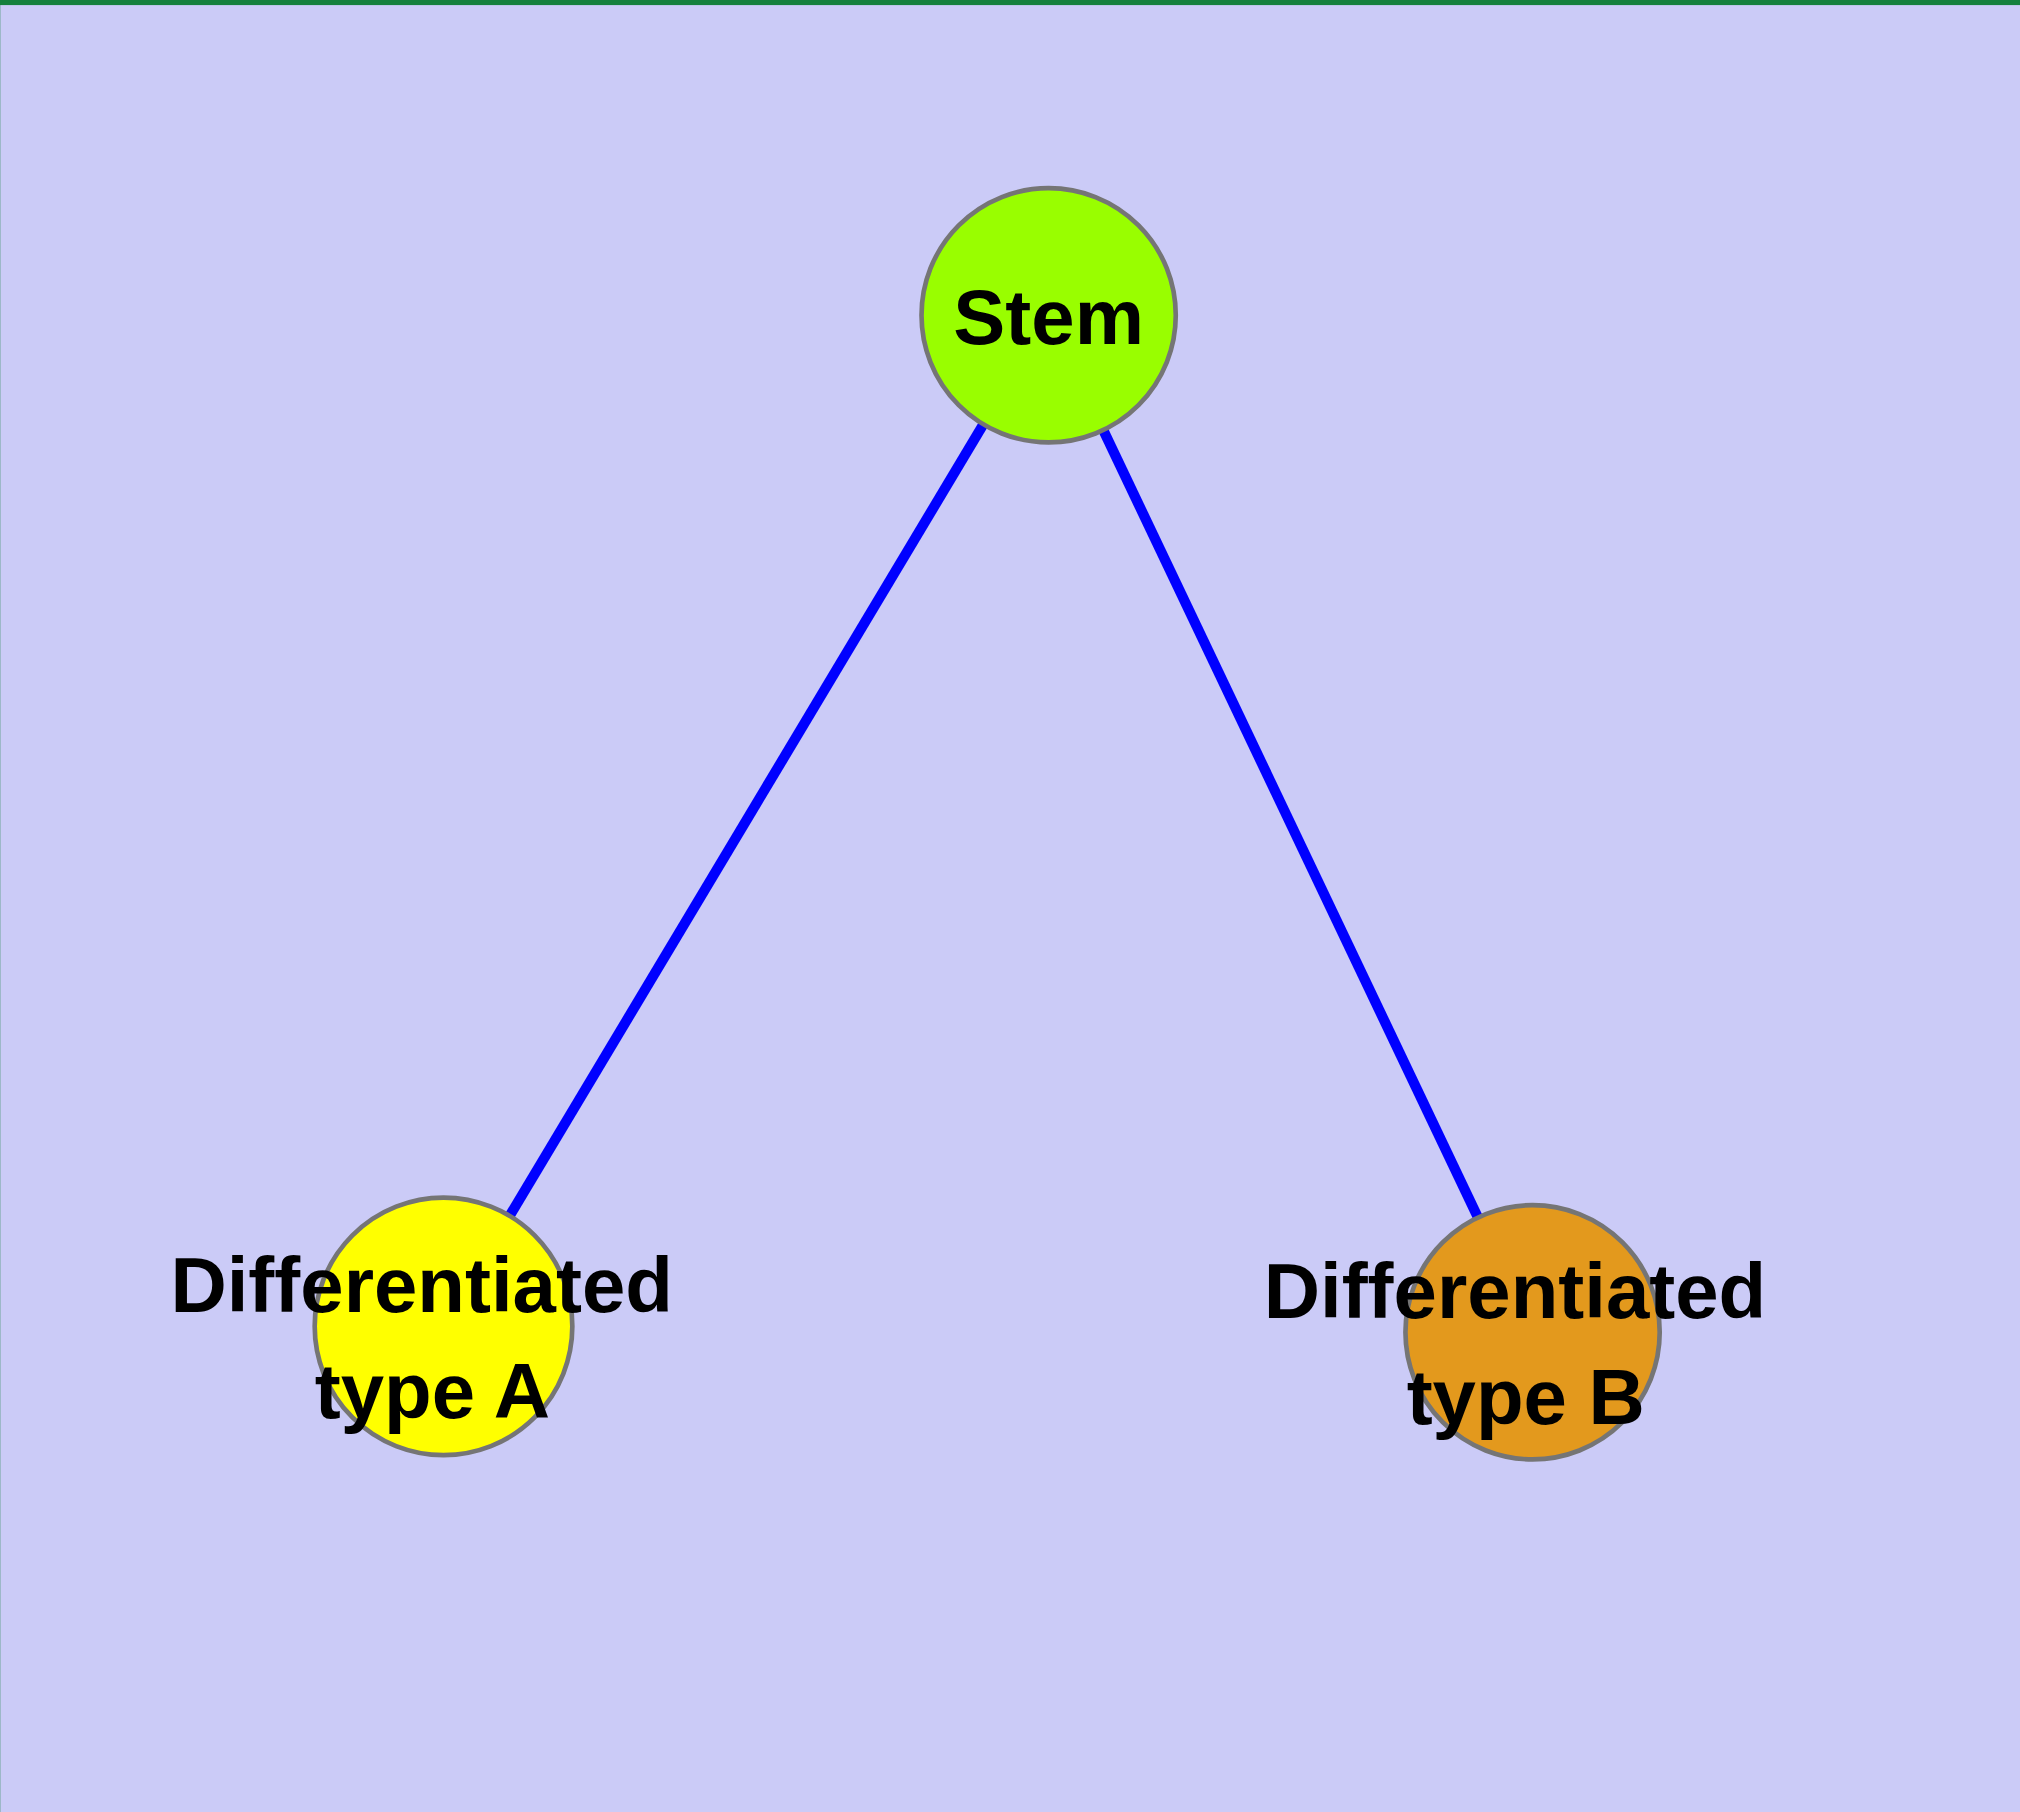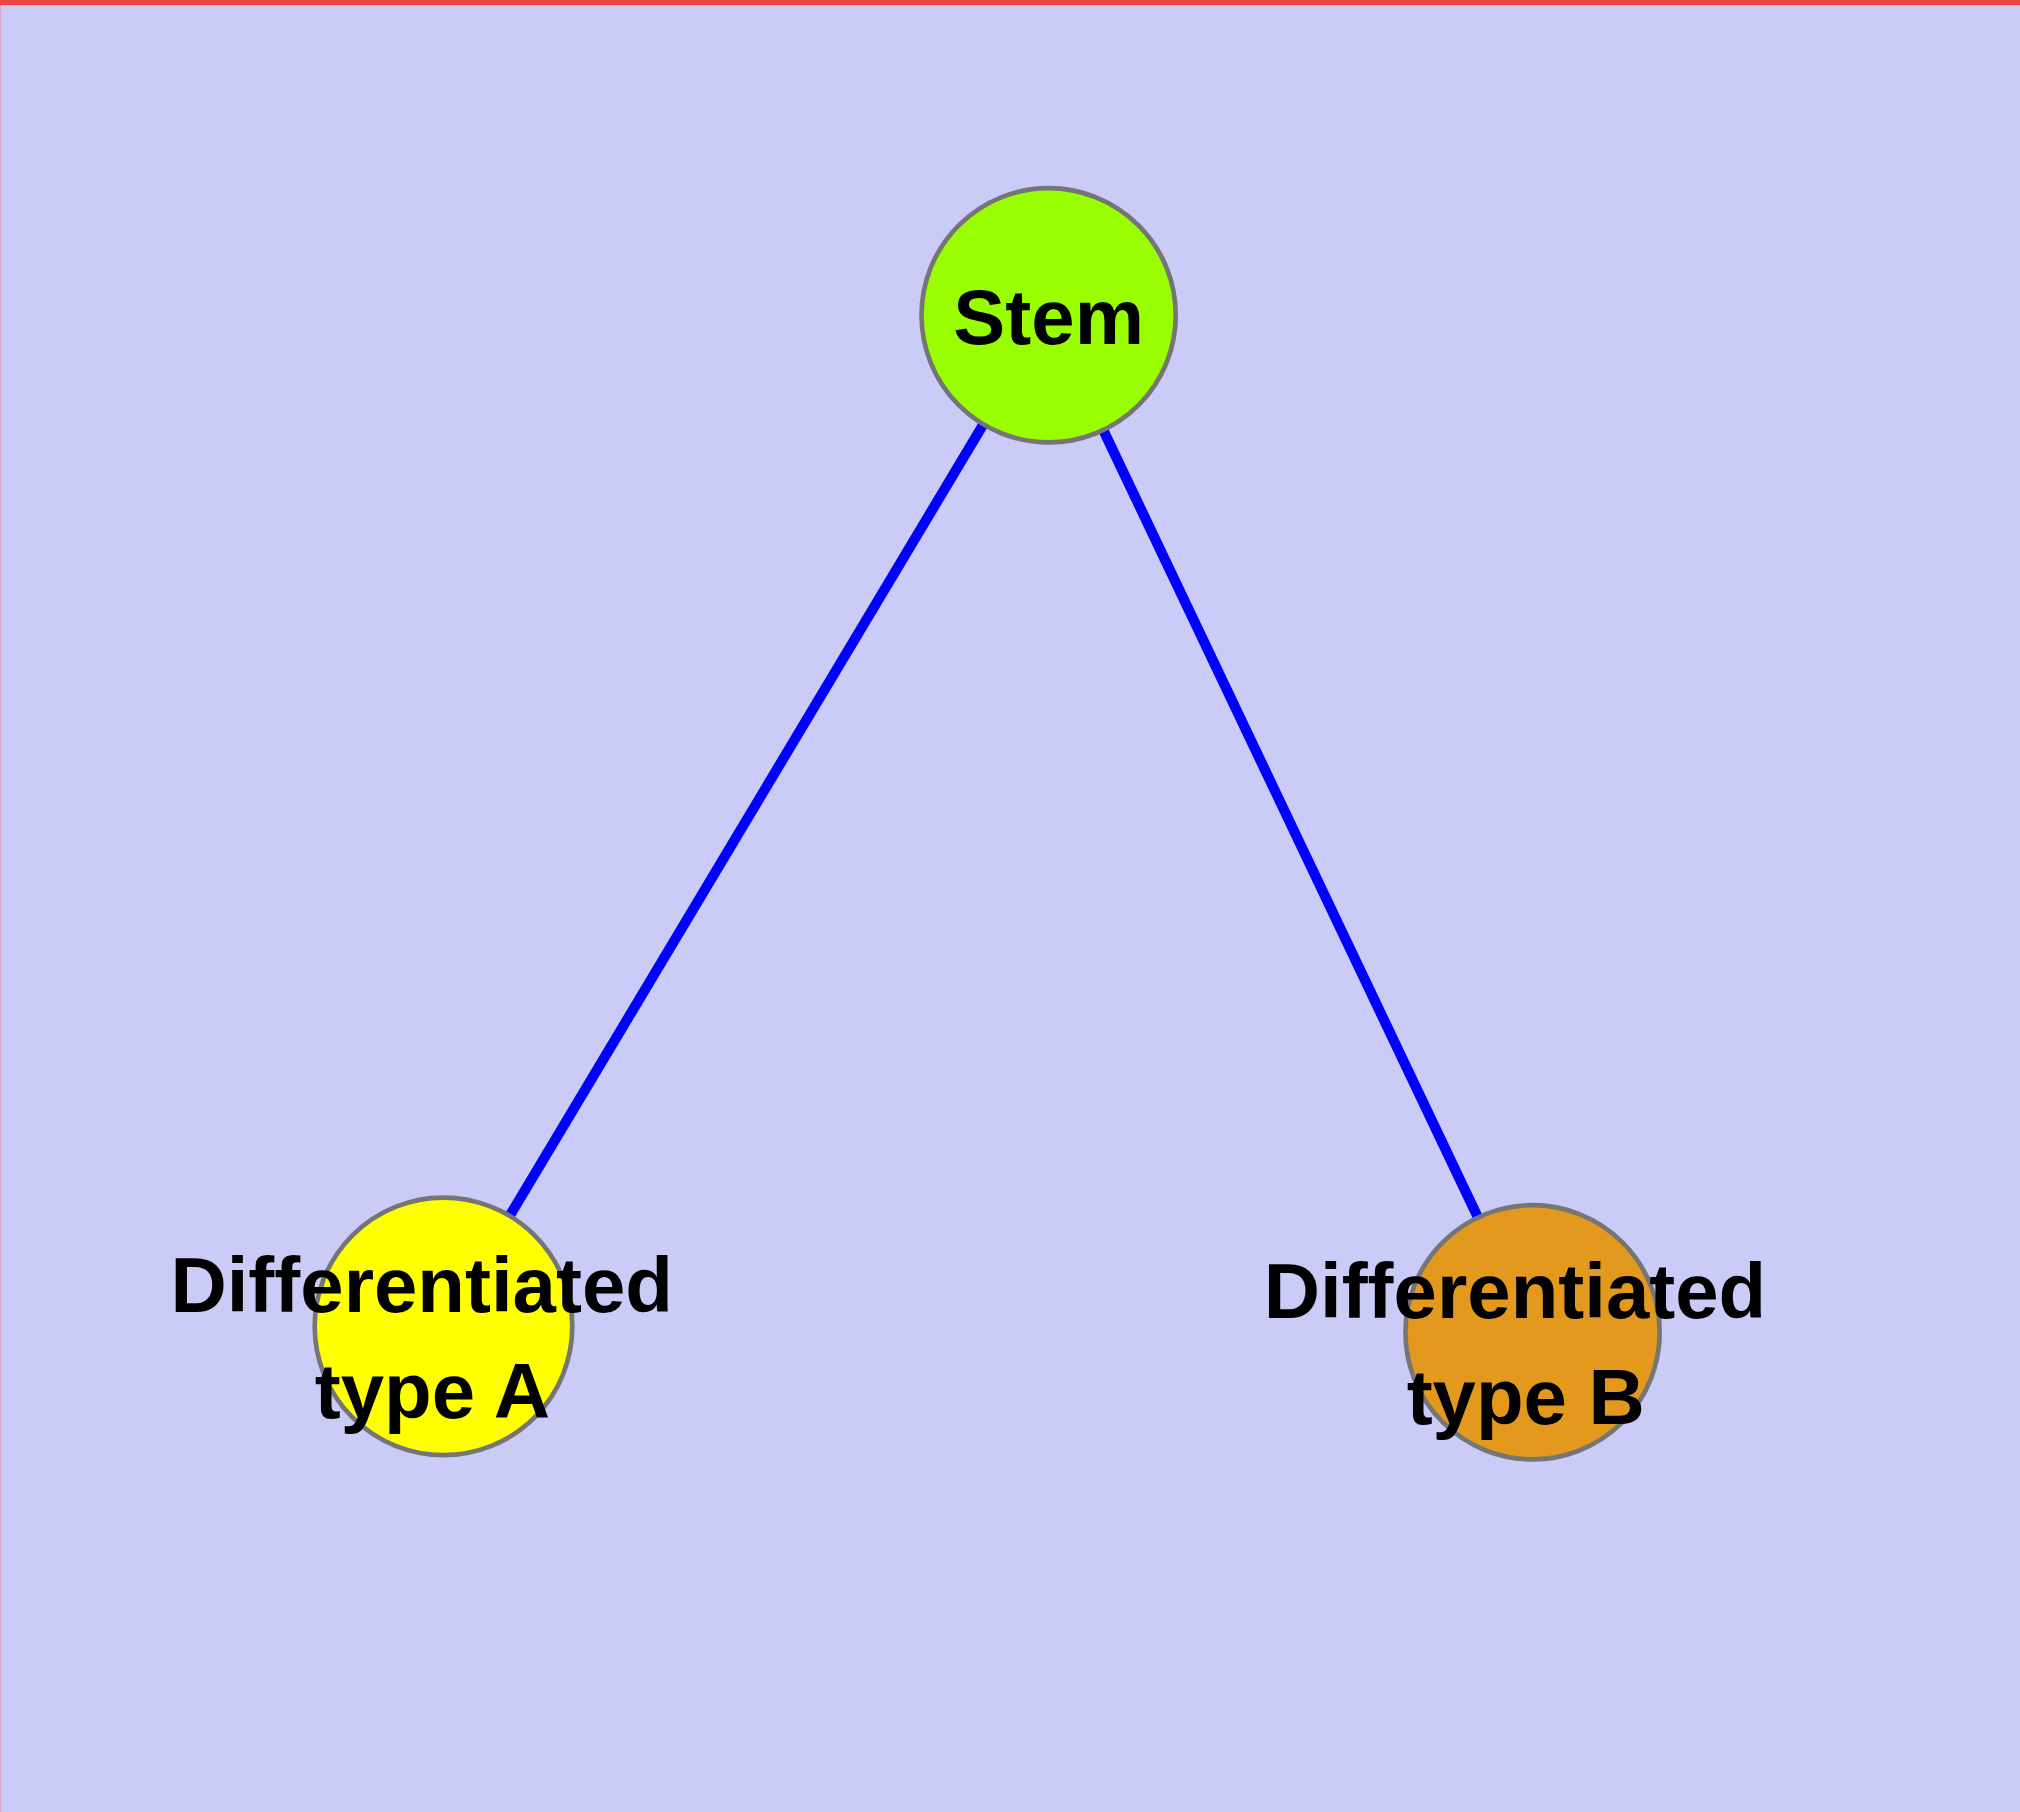--- a/index.html
+++ b/index.html
@@ -4,21 +4,21 @@
 <style>
   html, body {
     margin: 0;
     padding: 0;
     background: #ffffff;
   }
   .canvas-wrap {
     width: 2021px;
     height: 1812px;
     position: relative;
-    background: #ef4444;
+    background: #15803d;
   }
   svg.diagram {
     display: block;
   }
   .node-label {
     font-family: "Liberation Sans", "DejaVu Sans", sans-serif;
     font-weight: bold;
     text-anchor: middle;
   }
 </style>

